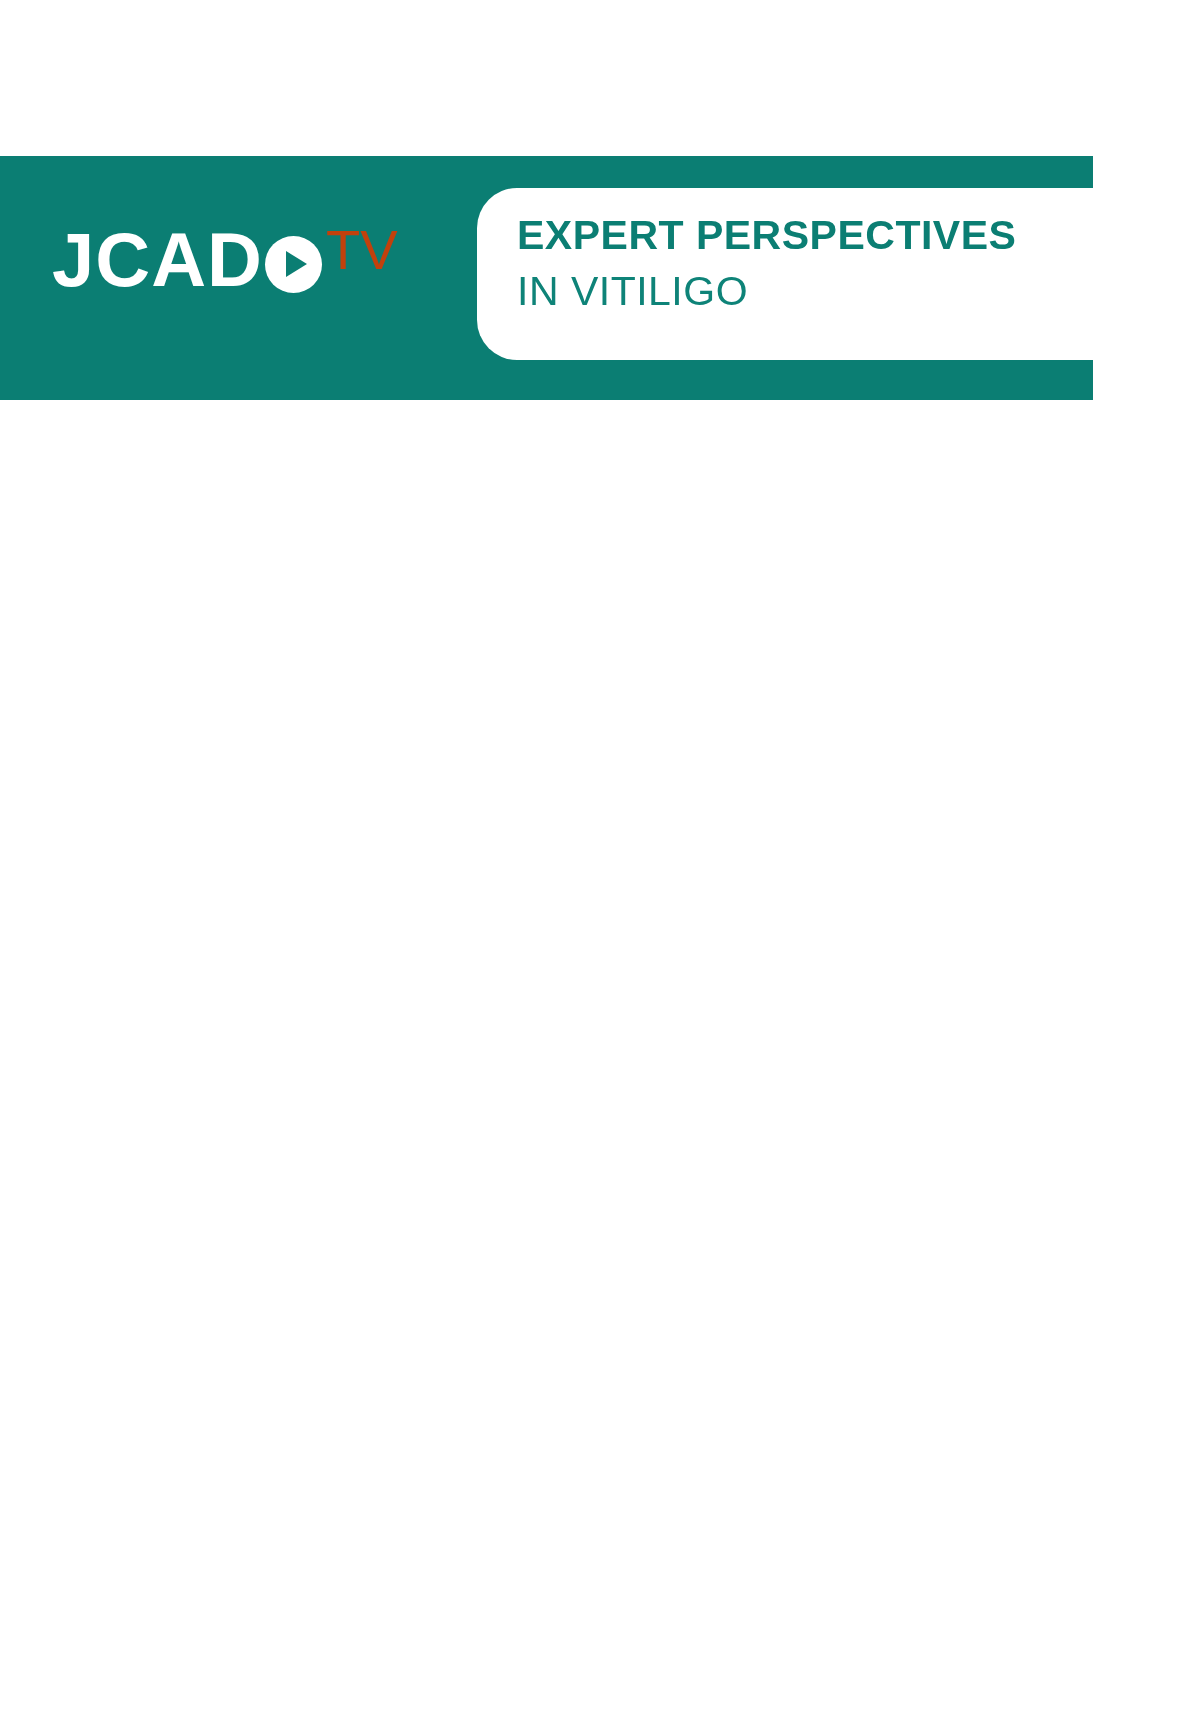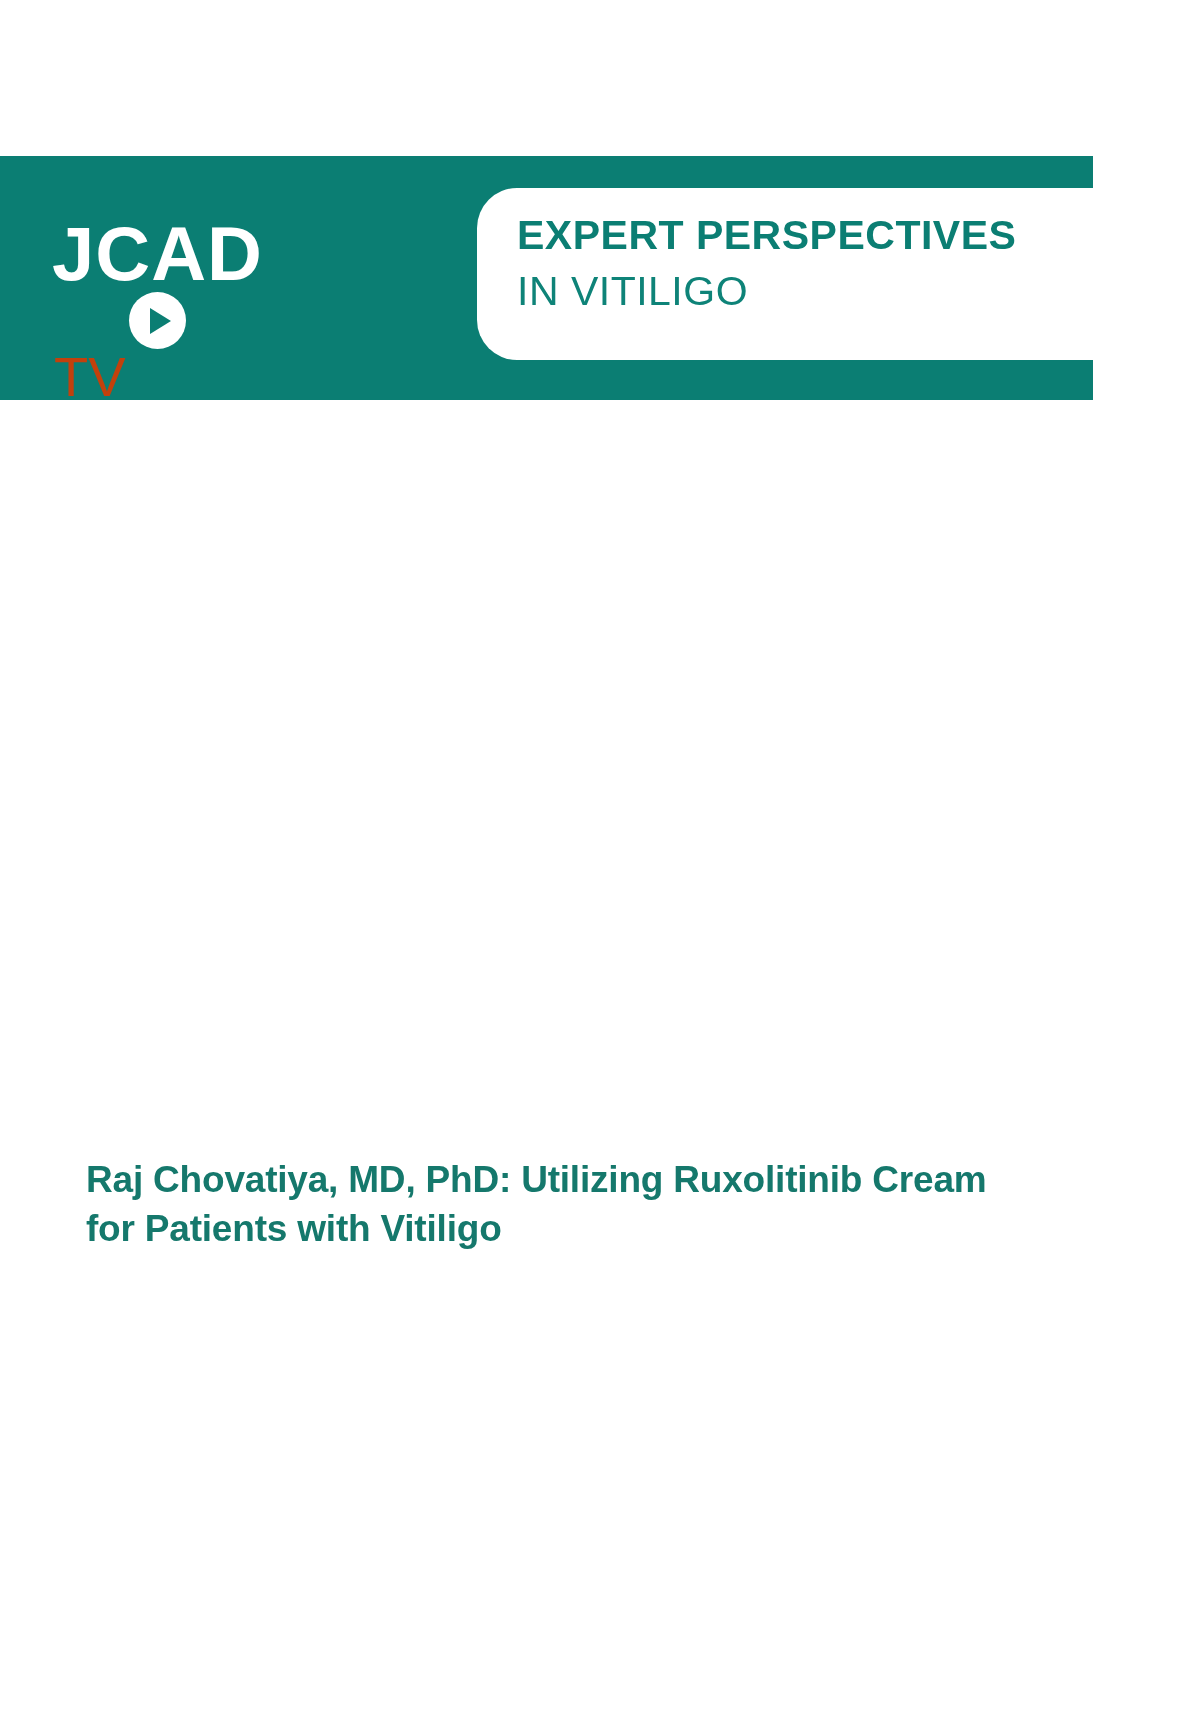--- a/index.html
+++ b/index.html
@@ -31,26 +31,25 @@
     top: 156px;
     width: 1093px;
     height: 244px;
     background: #0b7e73;
   }
 
   
   .brand-lockup {
     position: absolute;
     left: 52px;
-    top: 216px;
+    top: 222px;
     height: 84px;
     display: flex;
     align-items: flex-start;
     z-index: 3;
-    flex-direction: column;
   }
   .brand-jcad {
     font-family: "Liberation Sans", sans-serif;
     font-size: 76px;
     font-weight: 700;
     letter-spacing: 1px;
     color: #ffffff;
     line-height: 1;
   }
   .brand-play {
@@ -177,16 +176,15 @@
   <div class="series-plaque">
     <div class="series-inner">
       <div class="series-line1">EXPERT PERSPECTIVES</div>
       <div class="series-line2">IN VITILIGO</div>
     </div>
   </div>
 
   <div class="media-stage"></div>
 
   <div class="article">
-    <h1 class="article-title">Raj Chovatiya, MD, PhD: Utilizing Ruxolitinib Cream for Patients with Vitiligo</h1>
   </div>
 
 </div>
 
 </body></html>

